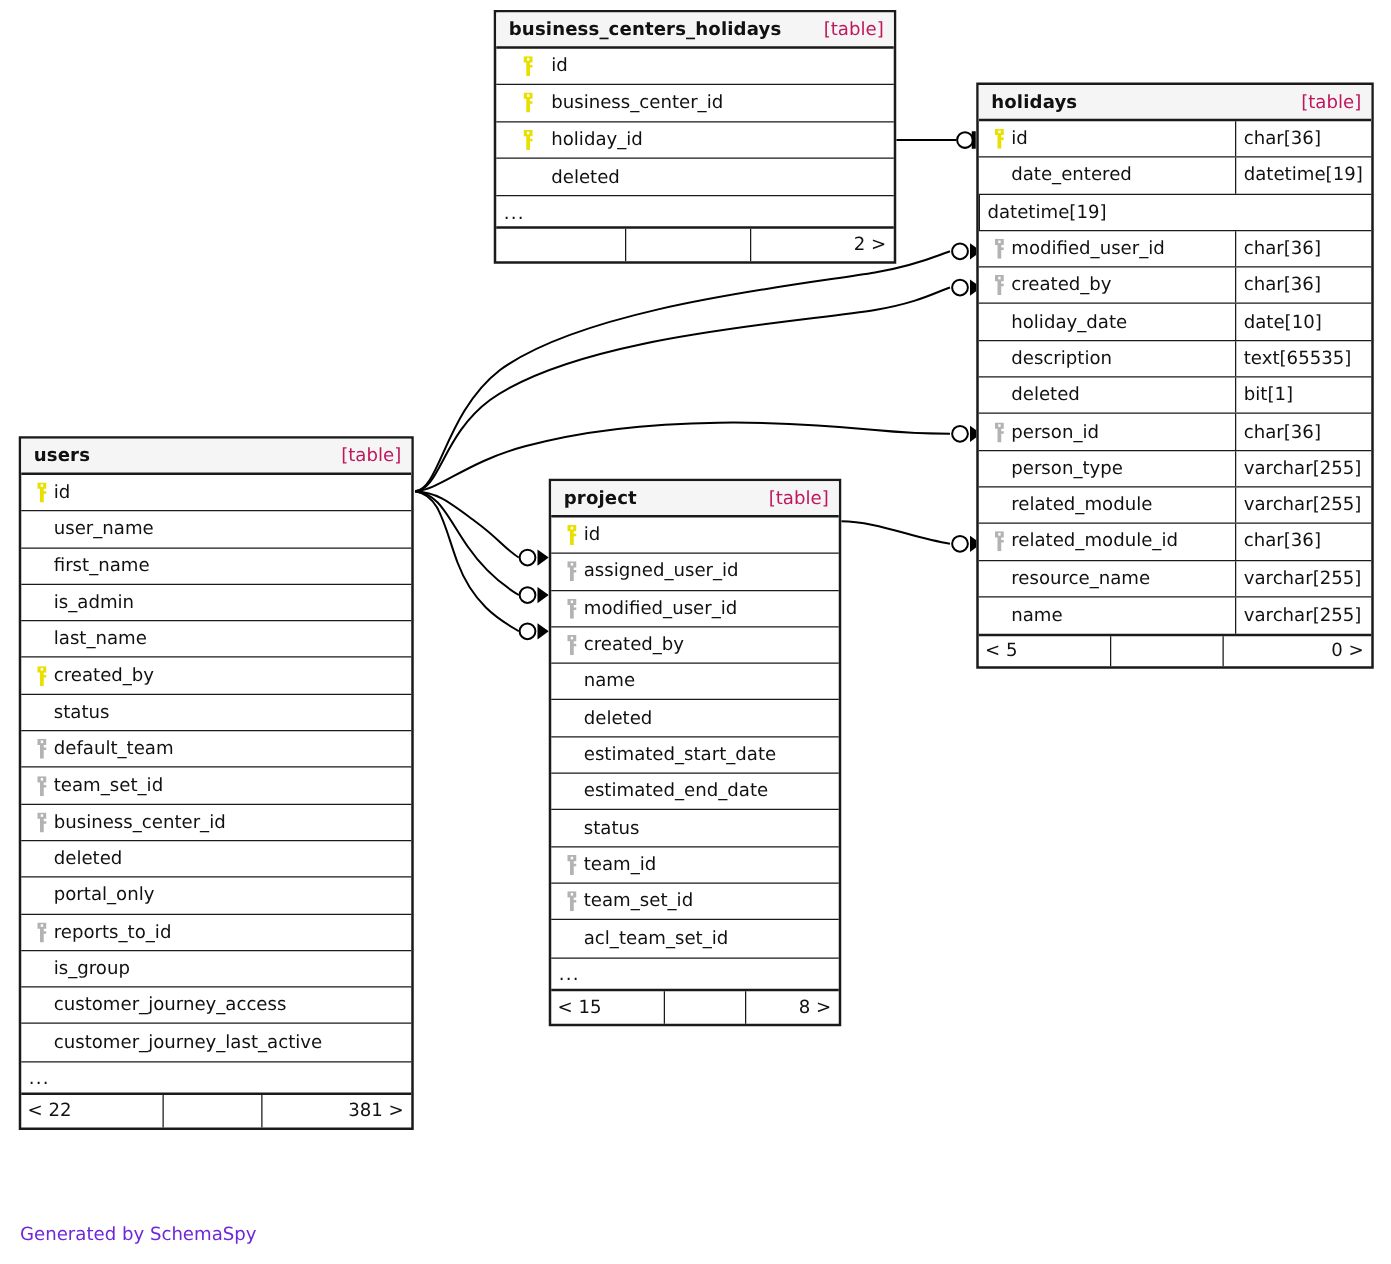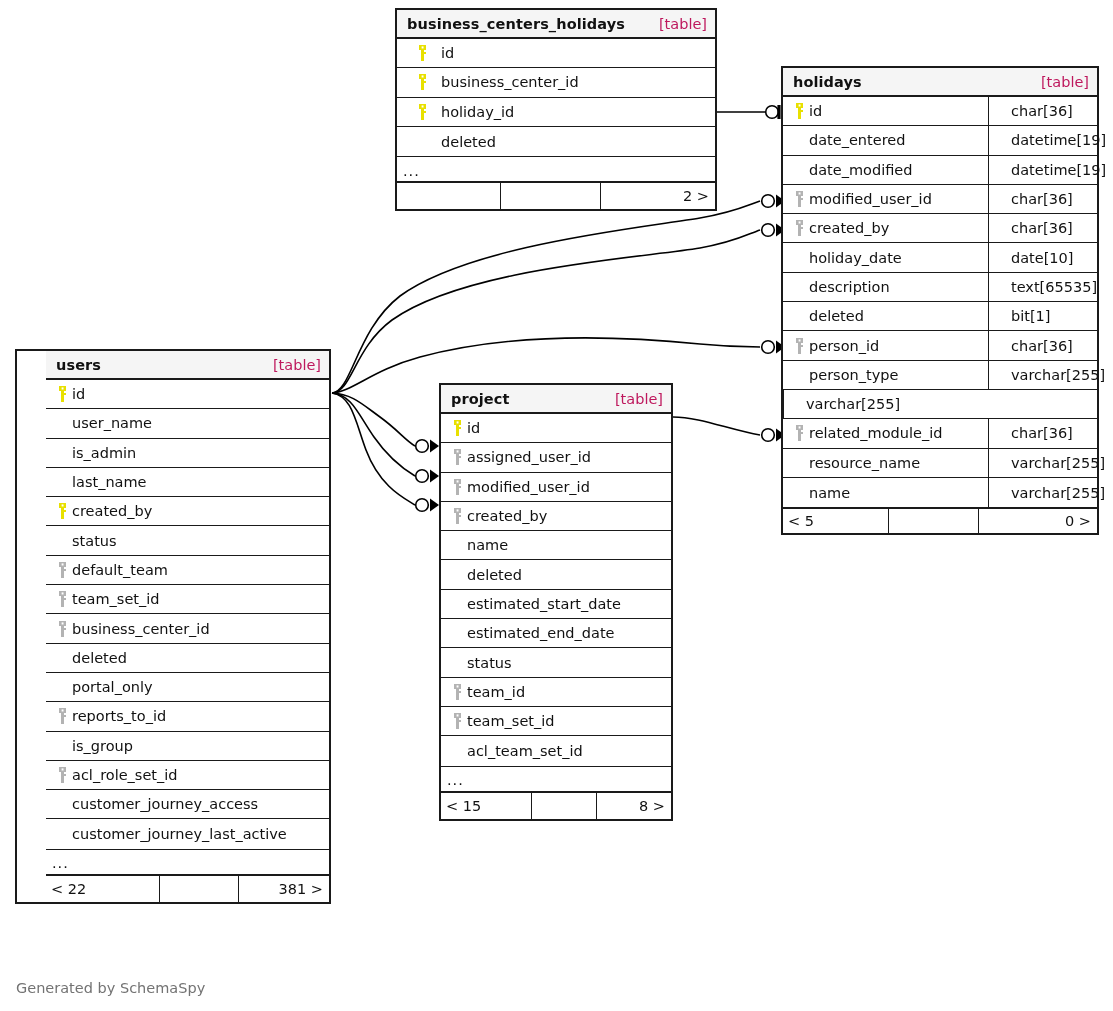--- a/index.html
+++ b/index.html
@@ -78,21 +78,21 @@
     padding-left: 6px;
     min-width: 0;
     white-space: nowrap;
     overflow: hidden;
   }
   .row .coltype {
     display: flex;
     align-items: center;
     box-sizing: border-box;
     border-left: 1.5px solid #1a1a1a;
-    padding-left: 22px;
+    padding-left: 6px;
     white-space: nowrap;
   }
   .keyslot {
     width: 20px;
     min-width: 20px;
     display: inline-flex;
     align-items: center;
     justify-content: center;
   }
   .keyslot svg { display: block; }
@@ -136,36 +136,36 @@
   #node-business_centers_holidays .footer-mid   { width: 100px; }
   #node-business_centers_holidays .footer-right { flex: 1 1 auto; }
 
   #node-holidays { left: 781px; top: 66px; width: 318px; }
   #node-holidays .row .colname { flex: 0 0 205px; }
   #node-holidays .row .coltype { flex: 1 1 auto; }
   #node-holidays .footer-left  { width: 105px; }
   #node-holidays .footer-mid   { width: 90px; }
   #node-holidays .footer-right { flex: 1 1 auto; }
 
-  #node-users { left: 15px; top: 349px; width: 316px; padding-left: 29px; }
+  #node-users { left: 15px; top: 349px; width: 316px; }
   #node-users .footer-left  { width: 113px; text-align: right; }
   #node-users .footer-mid   { width: 79px; }
   #node-users .footer-right { flex: 1 1 auto; }
 
   #node-project { left: 439px; top: 383px; width: 234px; }
   #node-project .footer-left  { width: 90px; }
   #node-project .footer-mid   { width: 65px; }
   #node-project .footer-right { flex: 1 1 auto; }
 
   #credit {
     position: absolute;
     left: 16px;
     top: 980px;
     font-size: 14.5px;
-    color: #737373;
+    color: #6d28d9;
     z-index: 2;
     white-space: nowrap;
   }
 </style>
 </head>
 <body>
 
 <div id="canvas">
 
   <svg id="edges" viewBox="0 0 1113 1011" width="1113" height="1011" xmlns="http://www.w3.org/2000/svg">
@@ -294,24 +294,20 @@
         <div class="row">
           <span class="colname">
             <span class="keyslot"></span>
             <span class="label-text">date_entered</span>
           </span>
           <span class="coltype">
             <span class="label-text">datetime[19]</span>
           </span>
         </div>
         <div class="row">
-          <span class="colname">
-            <span class="keyslot"></span>
-            <span class="label-text">date_modified</span>
-          </span>
           <span class="coltype">
             <span class="label-text">datetime[19]</span>
           </span>
         </div>
         <div class="row">
           <span class="colname">
             <span class="keyslot">
               <svg width="11" height="16" viewBox="0 0 11 16" xmlns="http://www.w3.org/2000/svg">
                 <path d="M2 0 H9 V5 H7 V7 H9 V9 H7 V16 H4 V5 H2 Z" fill="#b3b3b3"></path>
                 <rect x="4.6" y="1.4" width="1.9" height="2.1" fill="#ffffff"></rect>
@@ -381,20 +377,24 @@
         <div class="row">
           <span class="colname">
             <span class="keyslot"></span>
             <span class="label-text">person_type</span>
           </span>
           <span class="coltype">
             <span class="label-text">varchar[255]</span>
           </span>
         </div>
         <div class="row">
+          <span class="colname">
+            <span class="keyslot"></span>
+            <span class="label-text">related_module</span>
+          </span>
           <span class="coltype">
             <span class="label-text">varchar[255]</span>
           </span>
         </div>
         <div class="row">
           <span class="colname">
             <span class="keyslot">
               <svg width="11" height="16" viewBox="0 0 11 16" xmlns="http://www.w3.org/2000/svg">
                 <path d="M2 0 H9 V5 H7 V7 H9 V9 H7 V16 H4 V5 H2 Z" fill="#b3b3b3"></path>
                 <rect x="4.6" y="1.4" width="1.9" height="2.1" fill="#ffffff"></rect>
@@ -451,20 +451,26 @@
         </div>
         <div class="row">
           <span class="colname">
             <span class="keyslot"></span>
             <span class="label-text">user_name</span>
           </span>
         </div>
         <div class="row">
           <span class="colname">
             <span class="keyslot"></span>
+            <span class="label-text">first_name</span>
+          </span>
+        </div>
+        <div class="row">
+          <span class="colname">
+            <span class="keyslot"></span>
             <span class="label-text">is_admin</span>
           </span>
         </div>
         <div class="row">
           <span class="colname">
             <span class="keyslot"></span>
             <span class="label-text">last_name</span>
           </span>
         </div>
         <div class="row">
@@ -537,31 +543,20 @@
                 <rect x="4.6" y="1.4" width="1.9" height="2.1" fill="#ffffff"></rect>
               </svg>
             </span>
             <span class="label-text">reports_to_id</span>
           </span>
         </div>
         <div class="row">
           <span class="colname">
             <span class="keyslot"></span>
             <span class="label-text">is_group</span>
-          </span>
-        </div>
-        <div class="row">
-          <span class="colname">
-            <span class="keyslot">
-              <svg width="11" height="16" viewBox="0 0 11 16" xmlns="http://www.w3.org/2000/svg">
-                <path d="M2 0 H9 V5 H7 V7 H9 V9 H7 V16 H4 V5 H2 Z" fill="#b3b3b3"></path>
-                <rect x="4.6" y="1.4" width="1.9" height="2.1" fill="#ffffff"></rect>
-              </svg>
-            </span>
-            <span class="label-text">acl_role_set_id</span>
           </span>
         </div>
         <div class="row">
           <span class="colname">
             <span class="keyslot"></span>
             <span class="label-text">customer_journey_access</span>
           </span>
         </div>
         <div class="row">
           <span class="colname">

